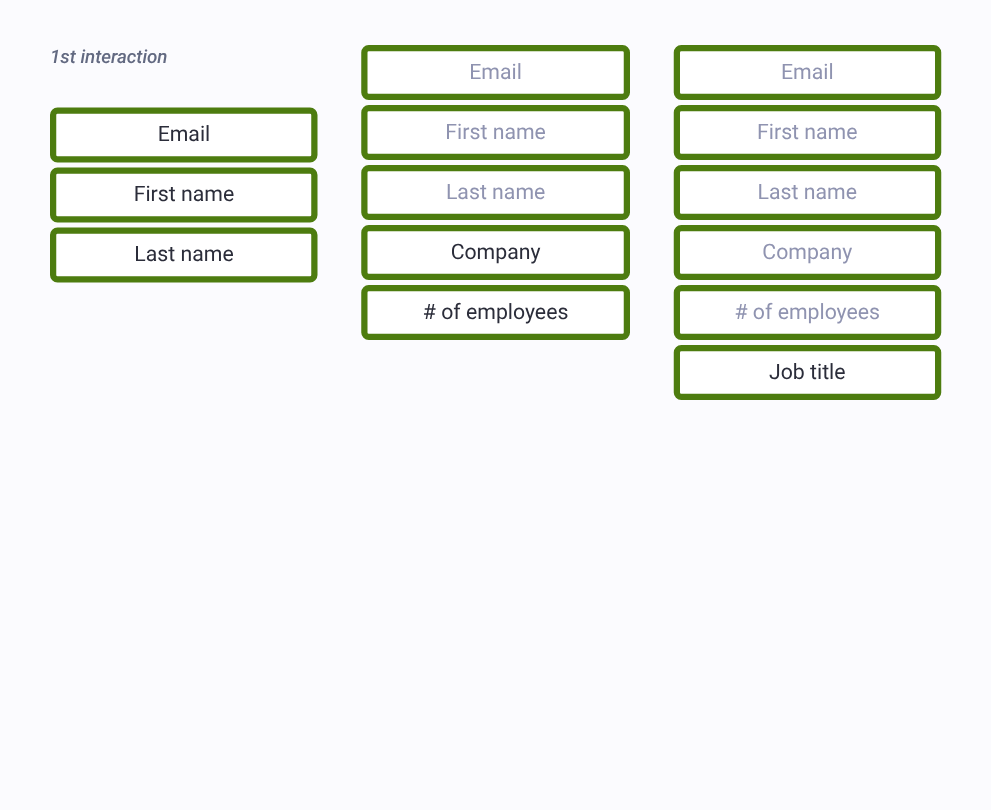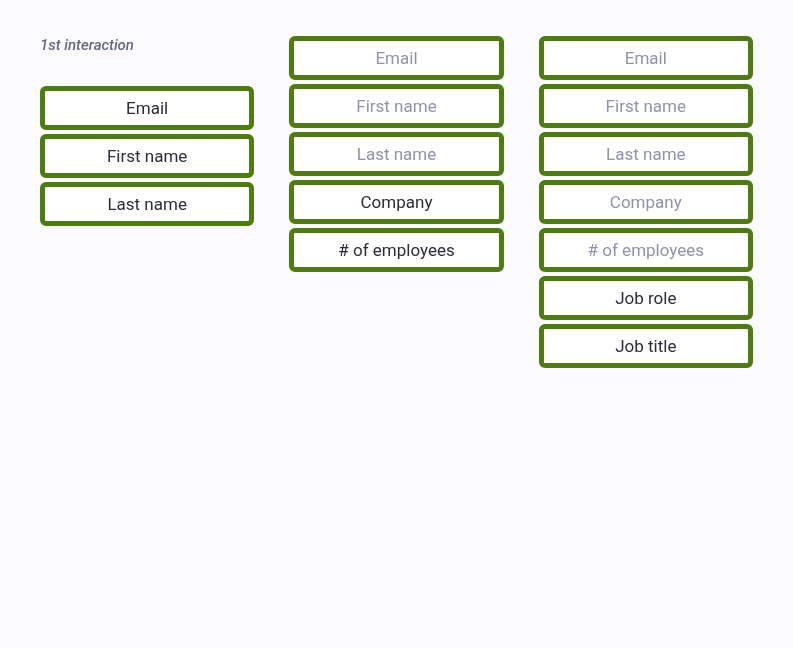--- a/index.html
+++ b/index.html
@@ -86,19 +86,16 @@
     <div class="field old">
         <span>Last name</span>
       </div>
     <div class="field old">
         <span>Company</span>
       </div>
     <div class="field old">
         <span># of employees</span>
       </div>
     <div class="field new">
-        <span>Job role</span>
-      </div>
-    <div class="field new">
         <span>Job title</span>
       </div>
   </div>
 </div>
 
 </body></html>

